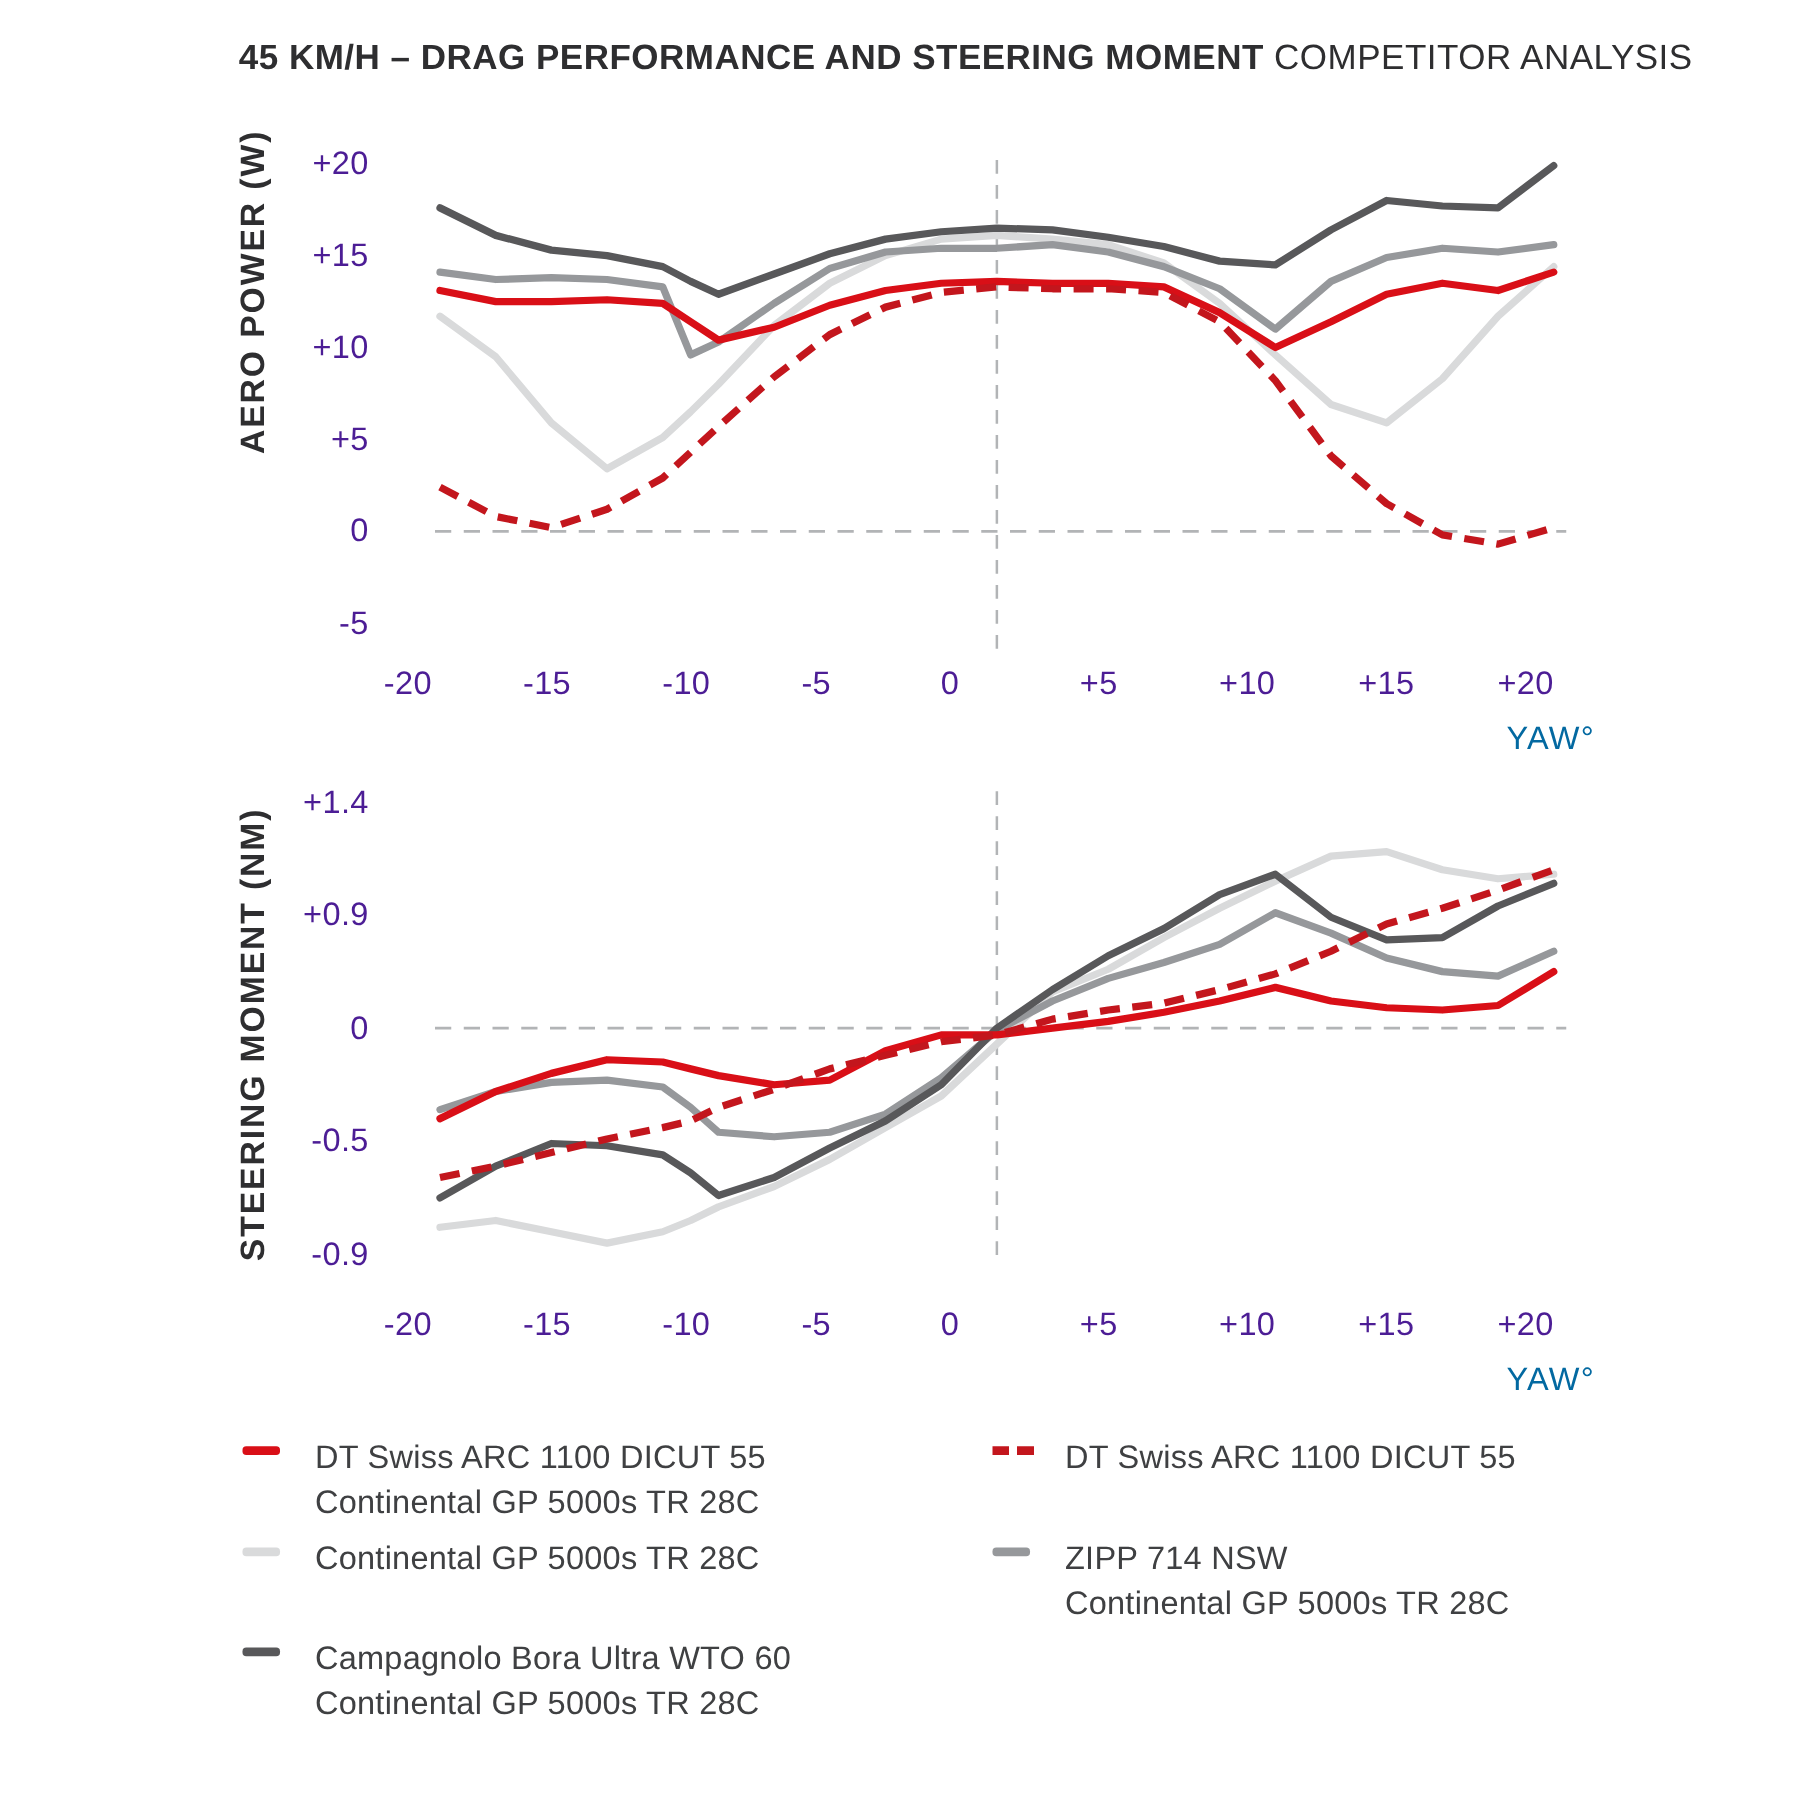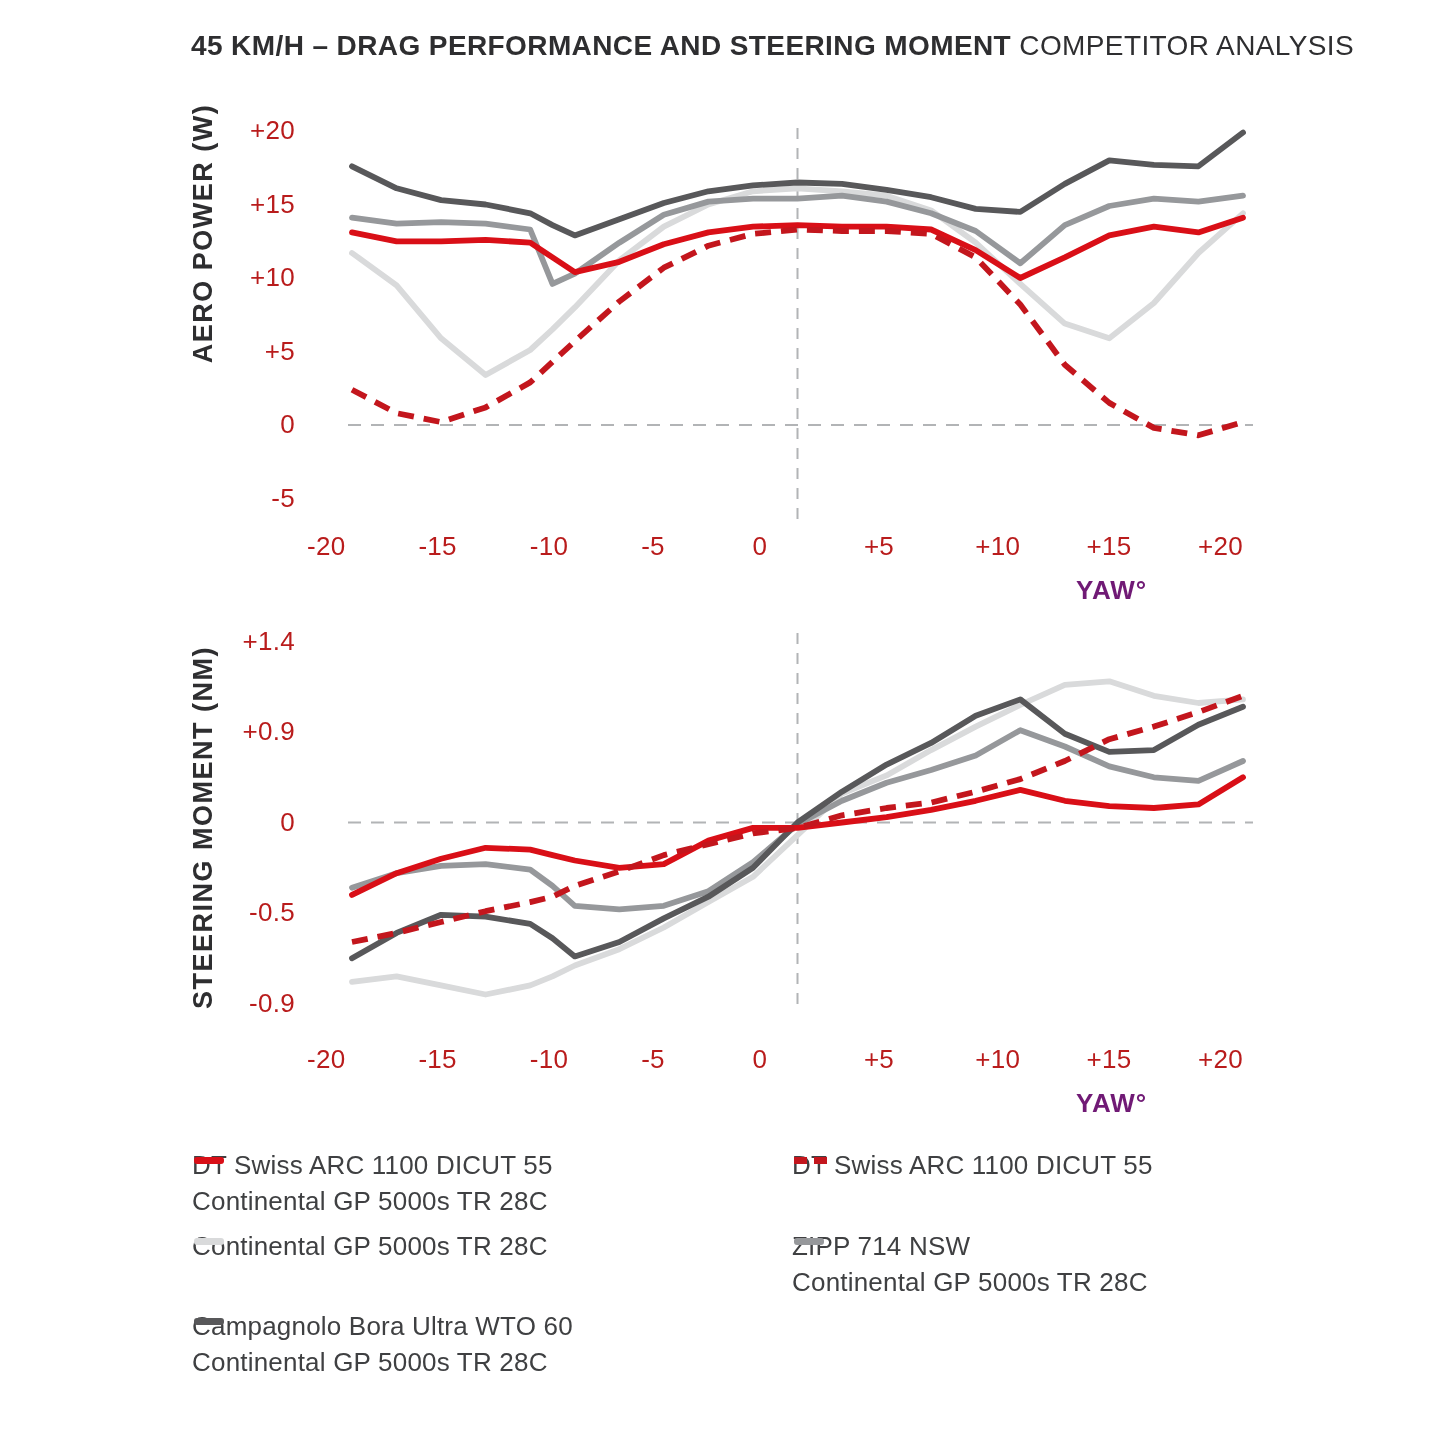--- a/index.html
+++ b/index.html
@@ -5,29 +5,29 @@
   html,body{margin:0;padding:0;background:#ffffff;}
   .page{position:relative;width:1445px;height:1445px;background:#fff;overflow:hidden;
         font-family:"Liberation Sans",sans-serif;color:#3f4042;}
   .title{position:absolute;left:191px;top:30px;font-size:28px;letter-spacing:.4px;color:#2e2e30;white-space:nowrap;}
   .title .t-bold{font-weight:bold;}
   svg#plot{position:absolute;left:0;top:0;}
   .ylab{position:absolute;width:560px;text-align:center;font-weight:bold;font-size:27px;
         letter-spacing:1.5px;color:#2e2e30;transform:rotate(-90deg);white-space:nowrap;}
   #ylab1{left:-77px;top:218px;}
   #ylab2{left:-77px;top:812px;}
-  .yawlab{position:absolute;width:200px;text-align:left;font-weight:bold;font-size:26px;
-          letter-spacing:1px;color:#701a75;}
+  .yawlab{position:absolute;width:200px;text-align:right;font-weight:normal;font-size:26px;
+          letter-spacing:1px;color:#0369a1;}
   #yaw1{left:1076px;top:575px;}
   #yaw2{left:1076px;top:1088px;}
-  .tick{position:absolute;font-size:26px;color:#b91c1c;letter-spacing:.3px;}
+  .tick{position:absolute;font-size:26px;color:#4c1d95;letter-spacing:.3px;}
   .tick-y{width:90px;text-align:right;}
   .tick-x{width:90px;text-align:left;}
   .legend-item{position:absolute;width:560px;}
-  .legend-text{font-size:26px;line-height:36px;color:#3f4042;letter-spacing:.2px;}
+  .legend-text{margin-left:60px;font-size:26px;line-height:36px;color:#3f4042;letter-spacing:.2px;}
   .swatch{position:absolute;left:2px;top:10px;width:30px;height:7px;border-radius:3px;}
   .sw-red-solid{background:var(--red,#d90f17);}
   .sw-red-dashed{width:34px;border-radius:0;
     background:repeating-linear-gradient(90deg,var(--red-dark,#c3161d) 0 13px,transparent 13px 20px);}
   .sw-light{background:var(--gray-light,#d9dadb);}
   .sw-medium{background:var(--gray-medium,#96989b);}
   .sw-dark{background:var(--gray-dark,#58585a);}
 </style>
 </head>
 <body>

